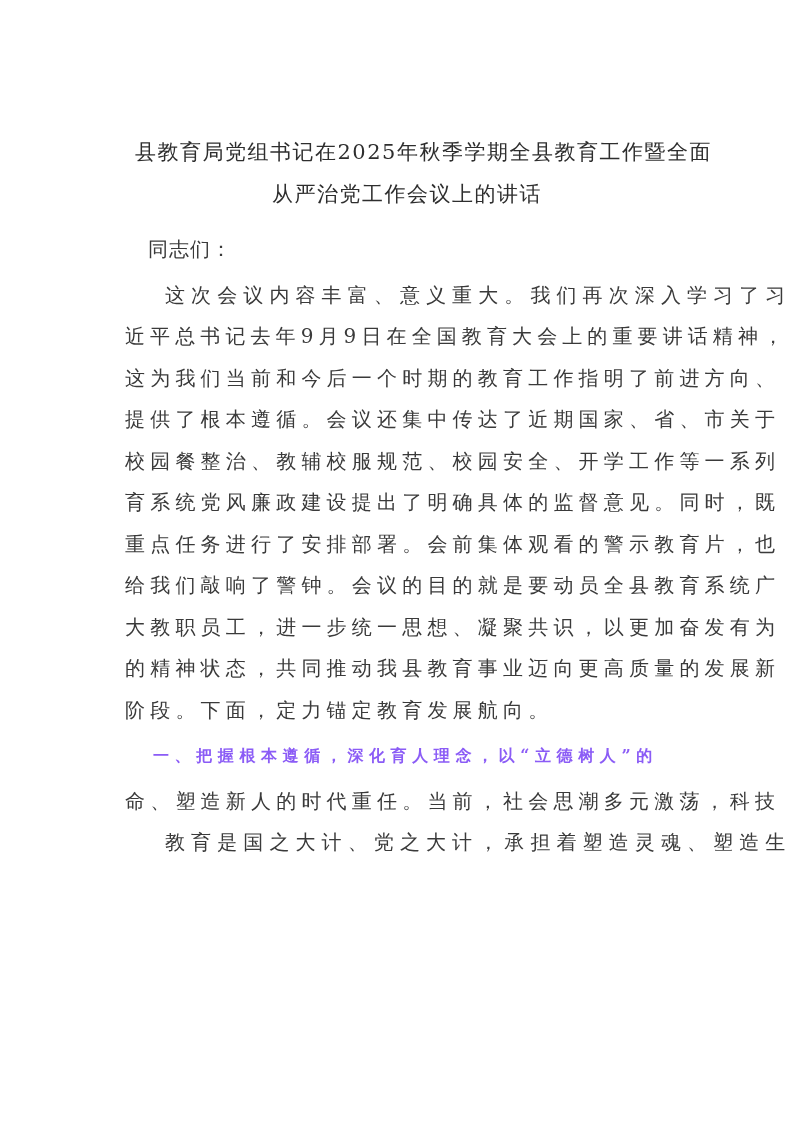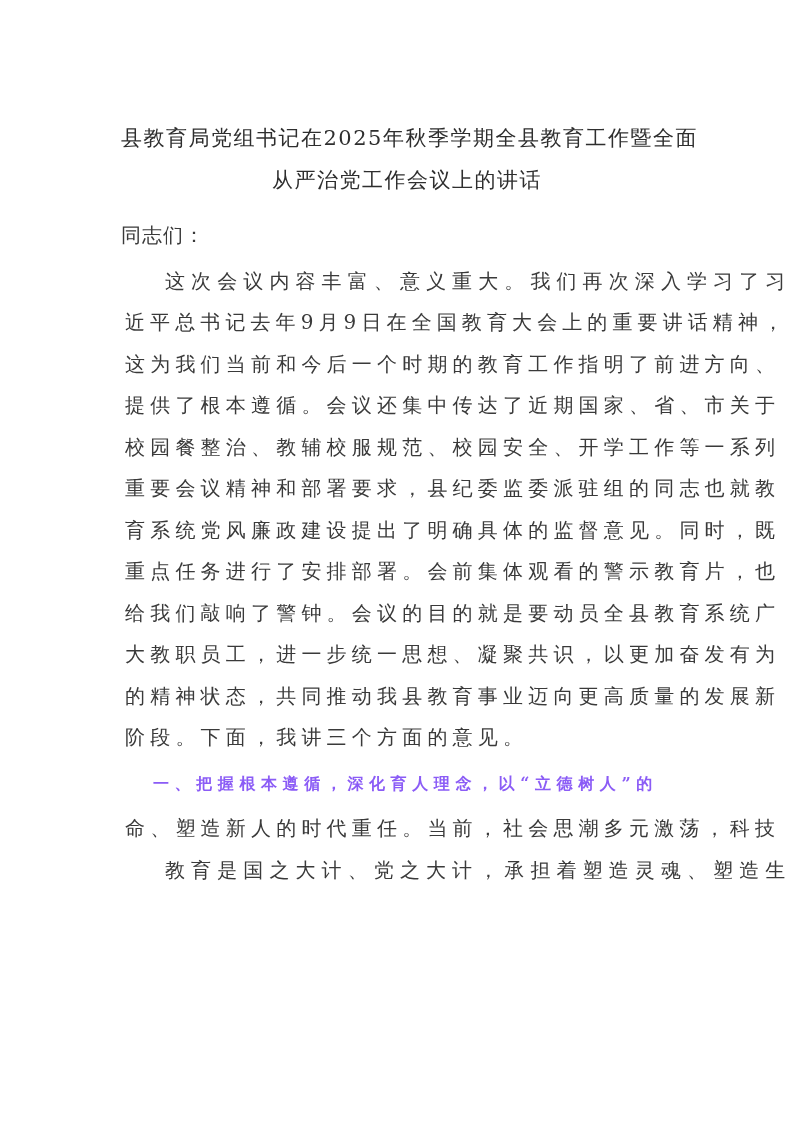--- a/index.html
+++ b/index.html
@@ -28,32 +28,33 @@
       left: 121px;
       top: 118px;
       width: 572px;
     }
     .title {
       text-align: center;
       font-size: 21px;
       line-height: 41.5px;
       color: #2e2e2e;
       letter-spacing: 1.5px;
-      margin: 0;
+      margin: 14px;
       font-weight: normal;
     }
     .title .line {
       display: block;
       white-space: nowrap;
     }
     .salutation {
       font-size: 20px;
       line-height: 41.5px;
       margin-top: 14px;
       letter-spacing: 1px;
+      margin-left: 27px;
     }
     .para {
       font-size: 20px;
       line-height: 41.5px;
       margin: 4px;
       text-indent: 2em;
       text-align: justify;
       text-align-last: left;
       letter-spacing: 6.1px;
       word-break: break-all;
@@ -85,27 +86,26 @@
     </h1>
 
     <div class="salutation">同志们：</div>
 
     <p class="para">
       <span class="ln">这次会议内容丰富、意义重大。我们再次深入学习了习</span>
       <span class="ln" style="text-indent:0; letter-spacing:5.1px">近平总书记去年9月9日在全国教育大会上的重要讲话精神，</span>
       <span class="ln" style="text-indent:0; letter-spacing:5.2px">这为我们当前和今后一个时期的教育工作指明了前进方向、</span>
       <span class="ln" style="text-indent:0; letter-spacing:5.2px">提供了根本遵循。会议还集中传达了近期国家、省、市关于</span>
       <span class="ln" style="text-indent:0; letter-spacing:5.2px">校园餐整治、教辅校服规范、校园安全、开学工作等一系列</span>
-      <span class="ln" style="text-indent:0; letter-spacing:5.2px">重要会议精神和部署要求，县纪委监委派驻组的同志也就教</span>
       <span class="ln" style="text-indent:0; letter-spacing:5.2px">育系统党风廉政建设提出了明确具体的监督意见。同时，既</span>
       <span class="ln" style="text-indent:0; letter-spacing:5.2px">重点任务进行了安排部署。会前集体观看的警示教育片，也</span>
       <span class="ln" style="text-indent:0; letter-spacing:5.2px">给我们敲响了警钟。会议的目的就是要动员全县教育系统广</span>
       <span class="ln" style="text-indent:0; letter-spacing:5.2px">大教职员工，进一步统一思想、凝聚共识，以更加奋发有为</span>
       <span class="ln" style="text-indent:0; letter-spacing:5.2px">的精神状态，共同推动我县教育事业迈向更高质量的发展新</span>
-      <span class="ln" style="text-indent:0; letter-spacing:5.2px">阶段。下面，我讲三个方面的意见。</span>
+      <span class="ln" style="text-indent:0; letter-spacing:5.2px">阶段。下面，定力锚定教育发展航向。</span>
     </p>
 
     <p class="heading">
       <span class="ln">一、把握根本遵循，深化育人理念，以“立德树人”的</span>
     </p>
 
     <p class="para">
       <span class="ln" style="text-indent:0; letter-spacing:5.2px">命、塑造新人的时代重任。当前，社会思潮多元激荡，科技</span>
       <span class="ln">教育是国之大计、党之大计，承担着塑造灵魂、塑造生</span>
     </p>

